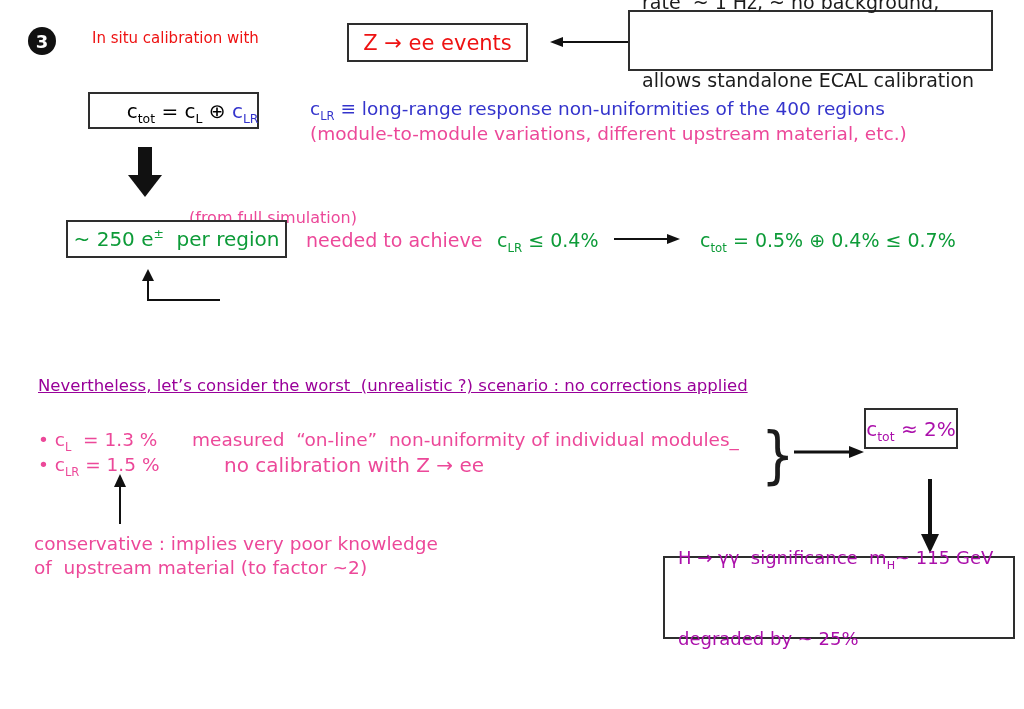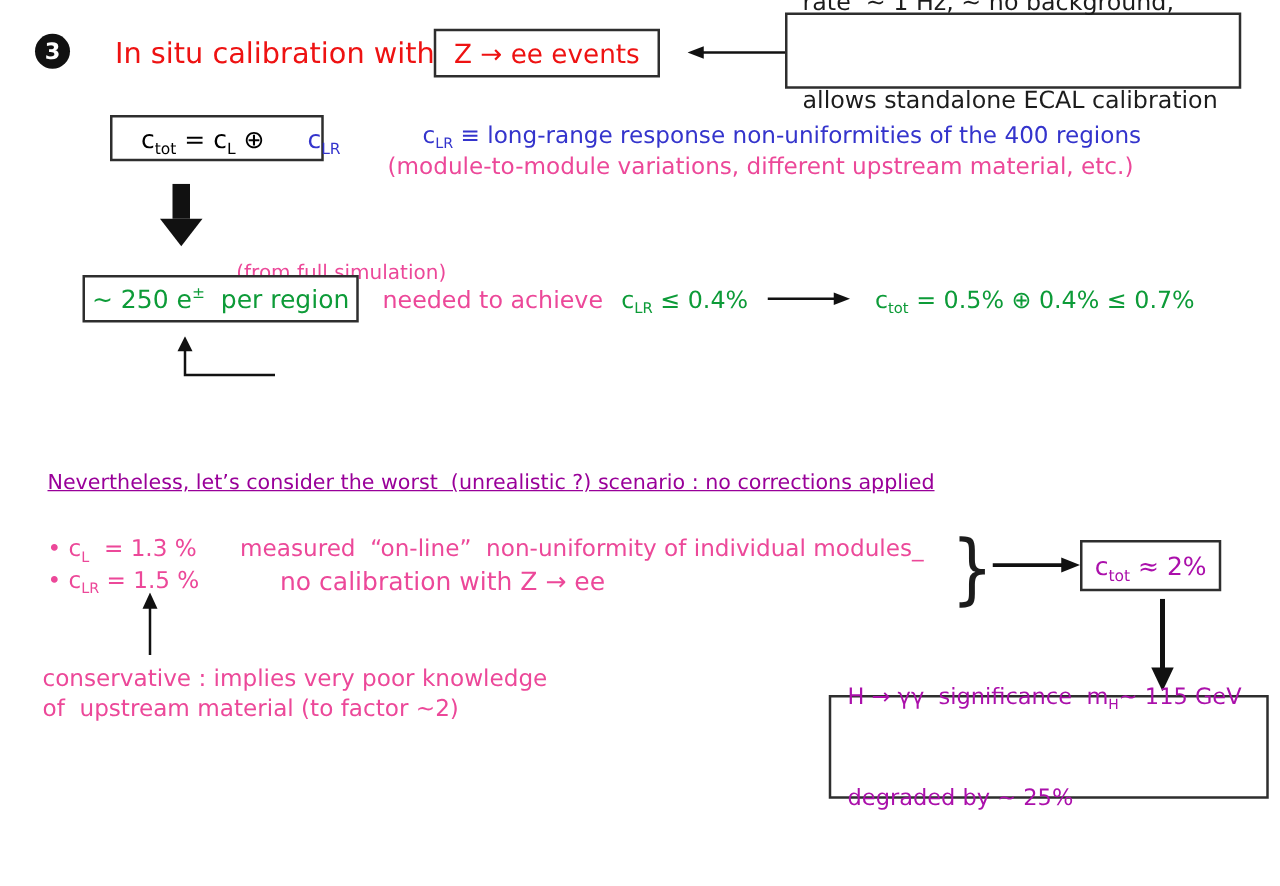--- a/index.html
+++ b/index.html
@@ -8,21 +8,21 @@
     font-family:"DejaVu Sans",sans-serif;overflow:hidden;
   }
   .t{position:absolute;white-space:pre;line-height:1.25;color:#ec4899;}
   sub{font-size:62%;line-height:0;}
   sup{font-size:62%;line-height:0;}
   .box{
     position:absolute;border:2px solid #2e2e2e;background:#fff;
     display:flex;align-items:center;justify-content:center;box-sizing:border-box;
   }
   .red{color:var(--red);}
-  .blue{color:var(--blue);margin-left:28px;}
+  .blue{color:var(--blue);}
   .green{color:var(--green);}
   .purple{color:var(--purple);}
   .magenta{color:var(--magenta);}
   .badge{
     position:absolute;width:28px;height:28px;border-radius:50%;
     background:#111;color:#fff;display:flex;align-items:center;justify-content:center;
     font-weight:bold;font-size:18px;
   }
   .arrow{position:absolute;}
   .brace{
@@ -31,21 +31,21 @@
   }
 </style>
 </head>
 <body>
 
 <div class="slide">
 
   <div class="badge" style="left:28px;top:27px;">
     <span>3</span>
   </div>
-  <div class="t red" style="left:92px;top:29px;font-size:23px;">In situ calibration with</div>
+  <div class="t red" style="left:92px;top:29px;font-size:15px;">In situ calibration with</div>
 
   <div class="box" style="left:347px;top:23px;width:181px;height:39px;">
     <span class="red" style="font-size:21px;white-space:pre;">Z → ee events</span>
   </div>
 
   <svg class="arrow" style="left:550px;top:36px;" width="78" height="12" viewBox="0 0 78 12">
     <line x1="78" y1="6" x2="10" y2="6" stroke="#111" stroke-width="2"></line>
     <polygon points="0,6 13,1 13,11" fill="#111"></polygon>
   </svg>
 
@@ -96,21 +96,21 @@
   <div class="t" style="left:38px;top:453px;font-size:18.5px;">• c<sub>LR</sub> = 1.5 %</div>
   <div class="t" style="left:176px;top:453px;font-size:20px;margin-left:48px;">no calibration with Z → ee</div>
 
   <div class="brace" style="left:758px;top:424px;">}</div>
 
   <svg class="arrow" style="left:794px;top:445px;" width="70" height="14" viewBox="0 0 70 14">
     <line x1="0" y1="7" x2="57" y2="7" stroke="#111" stroke-width="3"></line>
     <polygon points="70,7 55,1 55,13" fill="#111"></polygon>
   </svg>
 
-  <div class="box" style="left:864px;top:432px;width:113px;height:41px;">
+  <div class="box" style="left:864px;top:408px;width:94px;height:41px;">
     <span class="magenta" style="font-size:20px;white-space:pre;">c<sub>tot</sub> ≈ 2%</span>
   </div>
 
   <svg class="arrow" style="left:111px;top:474px;" width="18" height="50" viewBox="0 0 18 50">
     <line x1="9" y1="50" x2="9" y2="10" stroke="#111" stroke-width="2"></line>
     <polygon points="9,0 3,13 15,13" fill="#111"></polygon>
   </svg>
   <div class="t" style="left:34px;top:532px;font-size:18.5px;">conservative : implies very poor knowledge</div>
   <div class="t" style="left:34px;top:556px;font-size:18.5px;">of  upstream material (to factor ~2)</div>
 

